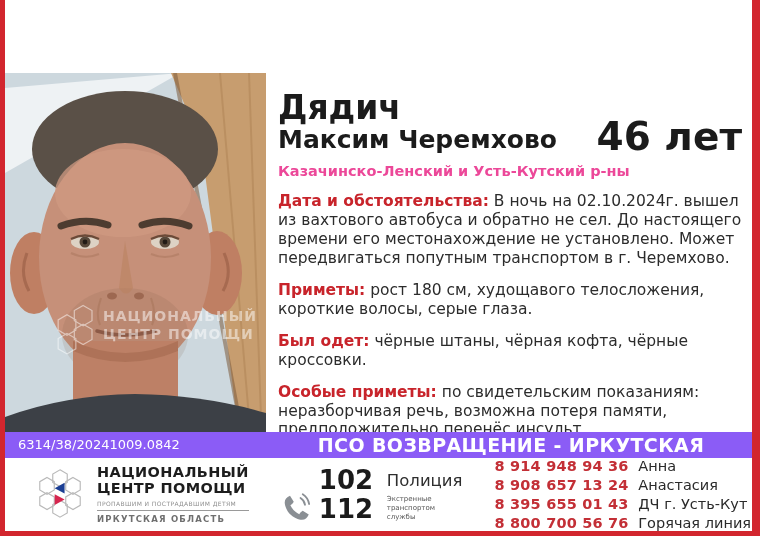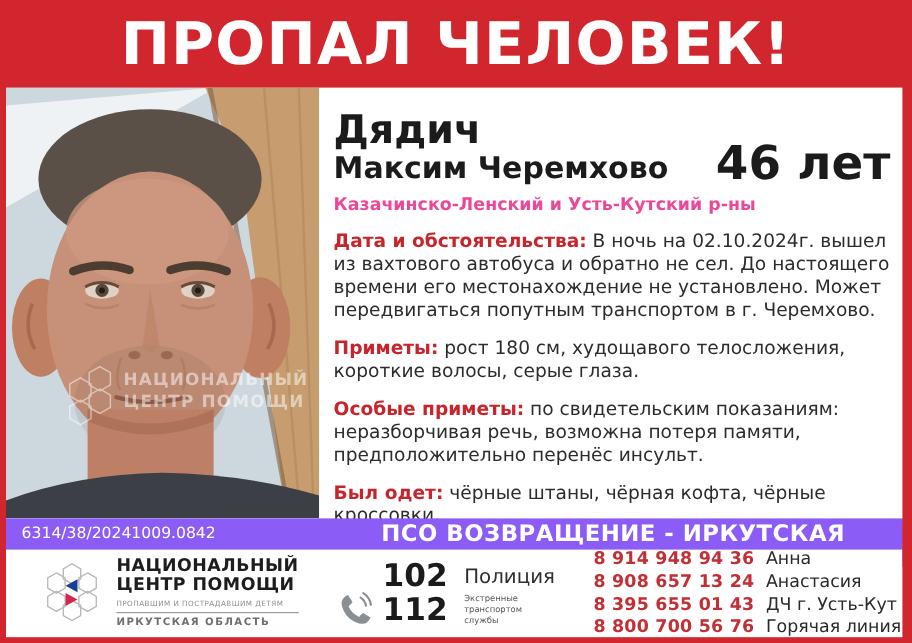--- a/index.html
+++ b/index.html
@@ -97,23 +97,20 @@
   .phone-num { color:#c32f36; font-weight:bold; letter-spacing:.2px; }
   .phone-name { color:#2a2a2a; margin-left:5px; }
 
   .pso-logo-wrap { margin-left:auto; margin-right:14px; }
 </style>
 </head>
 <body>
 
 <div class="poster">
 
-  <div class="header">
-    <div class="header-title">ПРОПАЛ ЧЕЛОВЕК!</div>
-  </div>
 
   <div class="photo">
     <svg width="261" height="359" viewBox="0 0 261 359">
 
       <rect x="0" y="0" width="261" height="359" fill="#cdd8de"></rect>
       <polygon points="0,15 175,0 0,100" fill="#eef2f4"></polygon>
 
       <polygon points="166,0 261,0 261,345 232,345 196,70" fill="#c79d6f"></polygon>
       <line x1="170" y1="0" x2="234" y2="345" stroke="#7d5c3e" stroke-width="4" opacity="0.55"></line>
       <line x1="215" y1="0" x2="244" y2="345" stroke="#b58a5c" stroke-width="2" opacity="0.7"></line>
@@ -182,26 +179,26 @@
 
     <p class="para">
       <span class="lbl">Дата и обстоятельства:</span>
       <span>В ночь на 02.10.2024г. вышел из вахтового автобуса и обратно не сел. До настоящего времени его местонахождение не установлено. Может передвигаться попутным транспортом в г. Черемхово.</span>
     </p>
     <p class="para">
       <span class="lbl">Приметы:</span>
       <span>рост 180 см, худощавого телосложения, короткие волосы, серые глаза.</span>
     </p>
     <p class="para">
+      <span class="lbl">Был одет:</span>
+      <span>чёрные штаны, чёрная кофта, чёрные кроссовки.</span>
+    </p>
+    <p class="para">
       <span class="lbl">Особые приметы:</span>
       <span>по свидетельским показаниям: неразборчивая речь, возможна потеря памяти, предположительно перенёс инсульт.</span>
-    </p>
-    <p class="para">
-      <span class="lbl">Был одет:</span>
-      <span>чёрные штаны, чёрная кофта, чёрные кроссовки.</span>
     </p>
 
     <div class="medical">ТРЕБУЕТСЯ МЕДИЦИНСКАЯ ПОМОЩЬ!</div>
   </div>
 
   <div class="band">
     <span class="band-case">6314/38/20241009.0842</span>
     <span class="band-org">ПСО ВОЗВРАЩЕНИЕ - ИРКУТСКАЯ ОБЛАСТЬ</span>
   </div>
 

